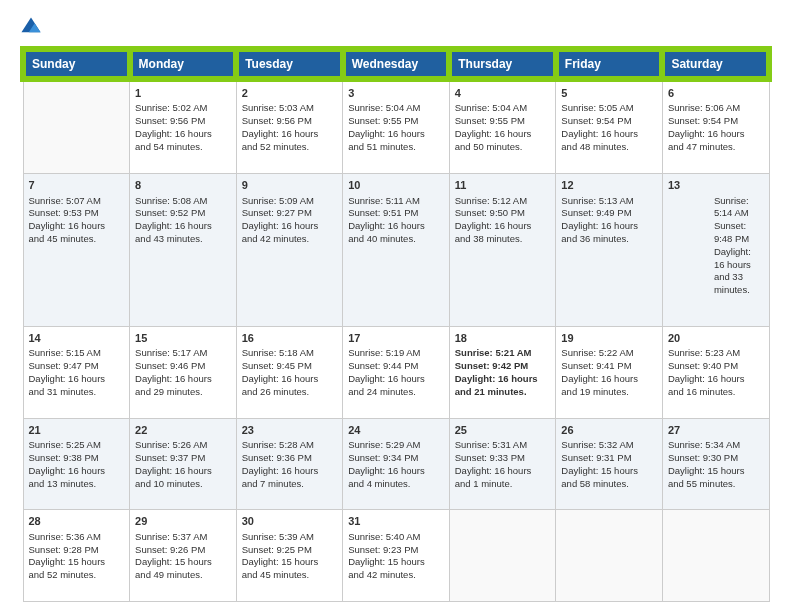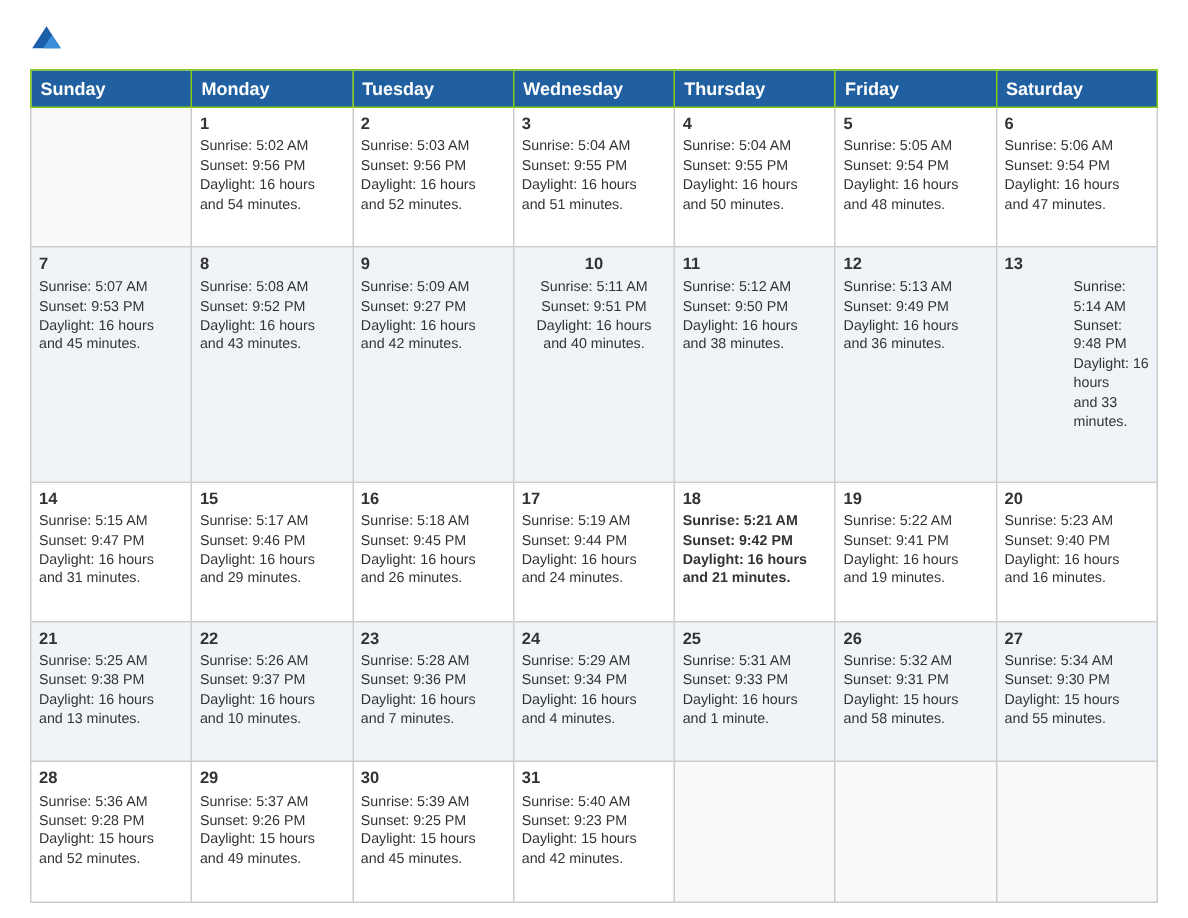--- a/index.html
+++ b/index.html
@@ -61,21 +61,21 @@
       border-collapse: collapse;
       width: 100%;
       table-layout: fixed;
     }
     .calendar th {
       background: #2060a0;
       color: #fff;
       text-align: left;
       padding: 5px 6px;
       font-size: 12px;
-      border: 1px solid #84cc16;
+      border: 6px solid #84cc16;
     }
     .calendar td {
       border: 1px solid #ccc;
       vertical-align: top;
       padding: 4px 5px;
       font-size: 10px;
       color: #333;
       line-height: 1.4;
       background: #fff;
     }
@@ -211,21 +211,21 @@
           </td>
           <td style="background: rgb(240, 244, 248);">
             <div class="cell-content">
               <div class="day-number">9</div>
               <div class="sun-info" style="white-space: pre-line;">Sunrise: 5:09 AM
 Sunset: 9:27 PM
 Daylight: 16 hours
 and 42 minutes.</div>
             </div>
           </td>
-          <td style="background: rgb(240, 244, 248); text-align: center;">
+          <td style="background: rgb(240, 244, 248);">
             <div class="cell-content">
               <div class="day-number">10</div>
               <div class="sun-info" style="white-space: pre-line;">Sunrise: 5:11 AM
 Sunset: 9:51 PM
 Daylight: 16 hours
 and 40 minutes.</div>
             </div>
           </td>
           <td style="background: rgb(240, 244, 248);">
             <div class="cell-content">

